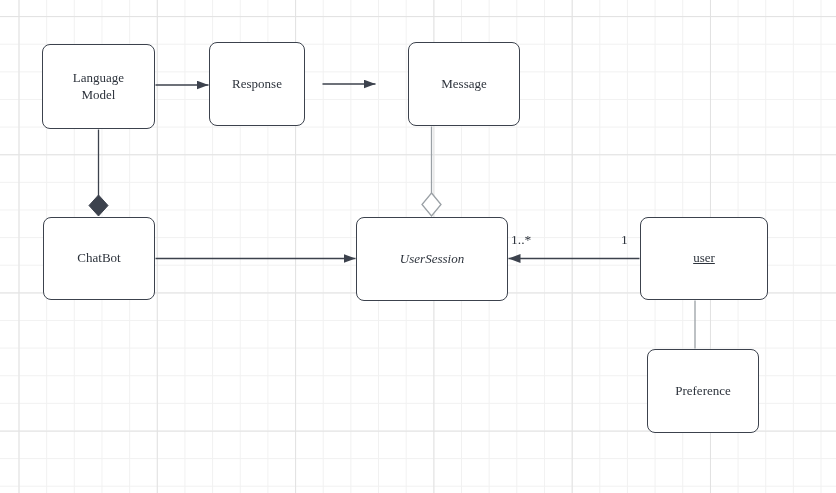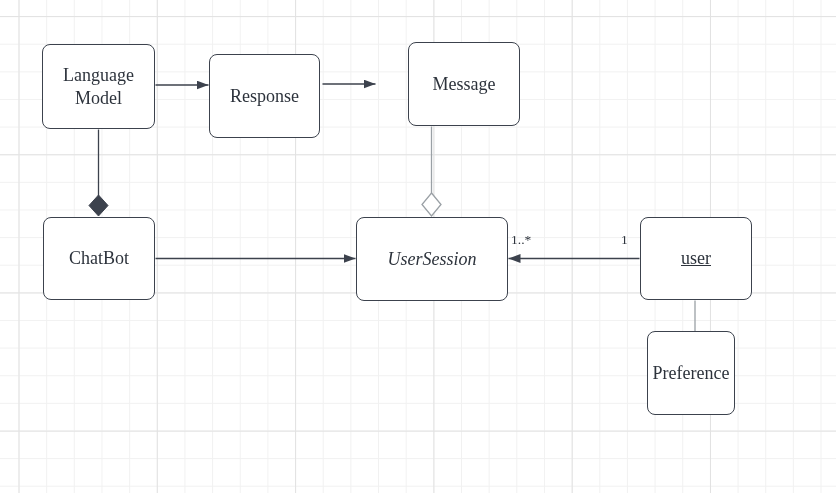--- a/index.html
+++ b/index.html
@@ -29,31 +29,31 @@
   svg.edges line{stroke-width:1.3px;}
   .edge-dark{stroke:var(--stroke-dark);}
   .edge-gray{stroke:var(--stroke-gray);}
   .node{
     position:absolute;box-sizing:border-box;
     background:#ffffff;
     border:1.4px solid var(--stroke-dark);
     border-radius:8px;
     display:flex;align-items:center;justify-content:center;
     text-align:center;
-    font-size:18px;line-height:1.25;color:var(--text);
+    font-size:13px;line-height:1.25;color:var(--text);
     white-space:pre-line;
     cursor:default;
   }
   .n-language-model{left:42px;top:44px;width:113px;height:85px;}
-  .n-response{left:209px;top:54px;width:111px;height:84px;}
+  .n-response{left:209px;top:42px;width:96px;height:84px;}
   .n-message{left:376px;top:42px;width:112px;height:84px;margin-left:32px;}
   .n-chatbot{left:43px;top:217px;width:112px;height:83px;}
   .n-usersession{left:356px;top:217px;width:152px;height:84px;font-style:italic;}
-  .n-user{left:640px;top:217px;width:112px;height:83px;text-decoration:underline;}
-  .n-preference{left:647px;top:331px;width:88px;height:84px;}
+  .n-user{left:640px;top:217px;width:128px;height:83px;text-decoration:underline;}
+  .n-preference{left:647px;top:349px;width:112px;height:84px;}
   .edge-label{
     position:absolute;font-size:13.5px;color:var(--text);
     background:transparent;line-height:16px;
   }
   .lbl-target{left:511px;top:232px;}
   .lbl-source{left:621px;top:232px;}
 </style>
 </head>
 <body>
 

